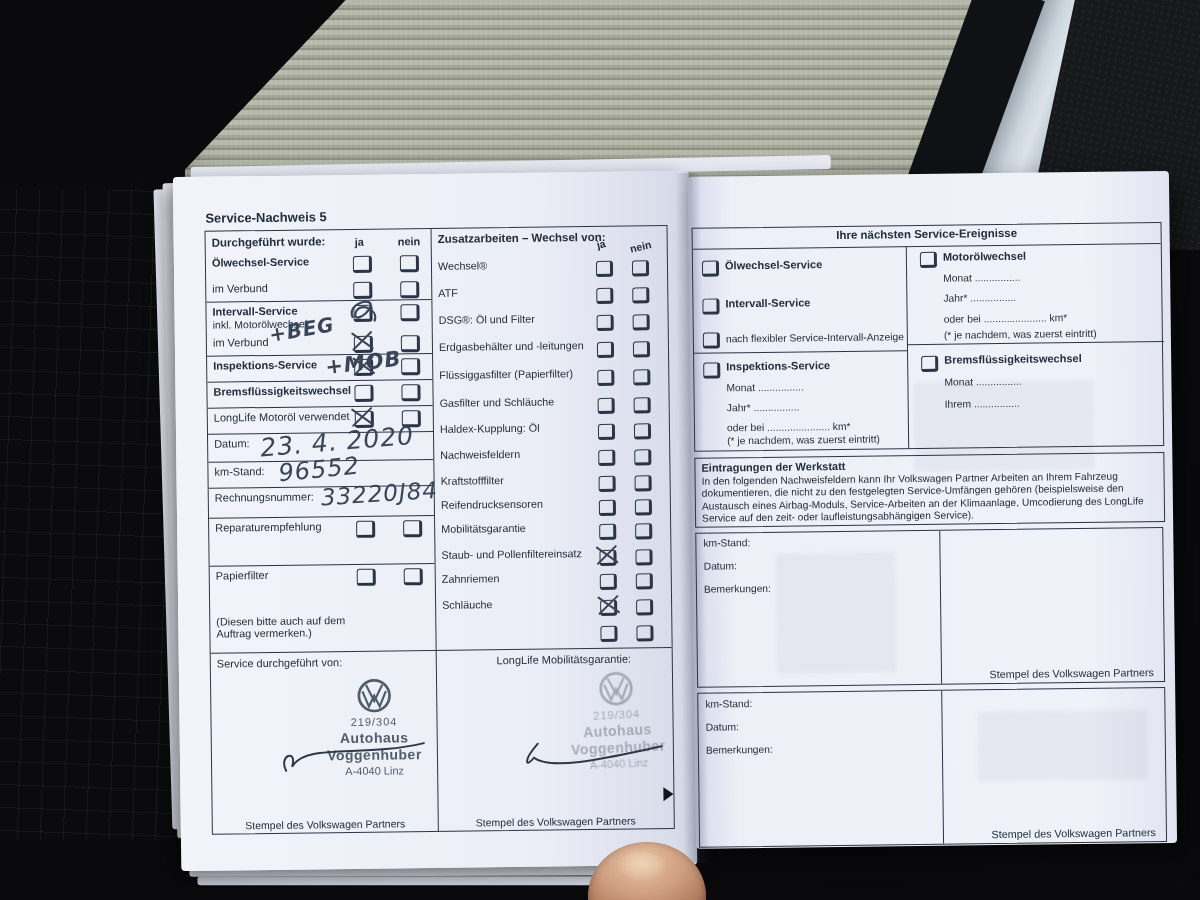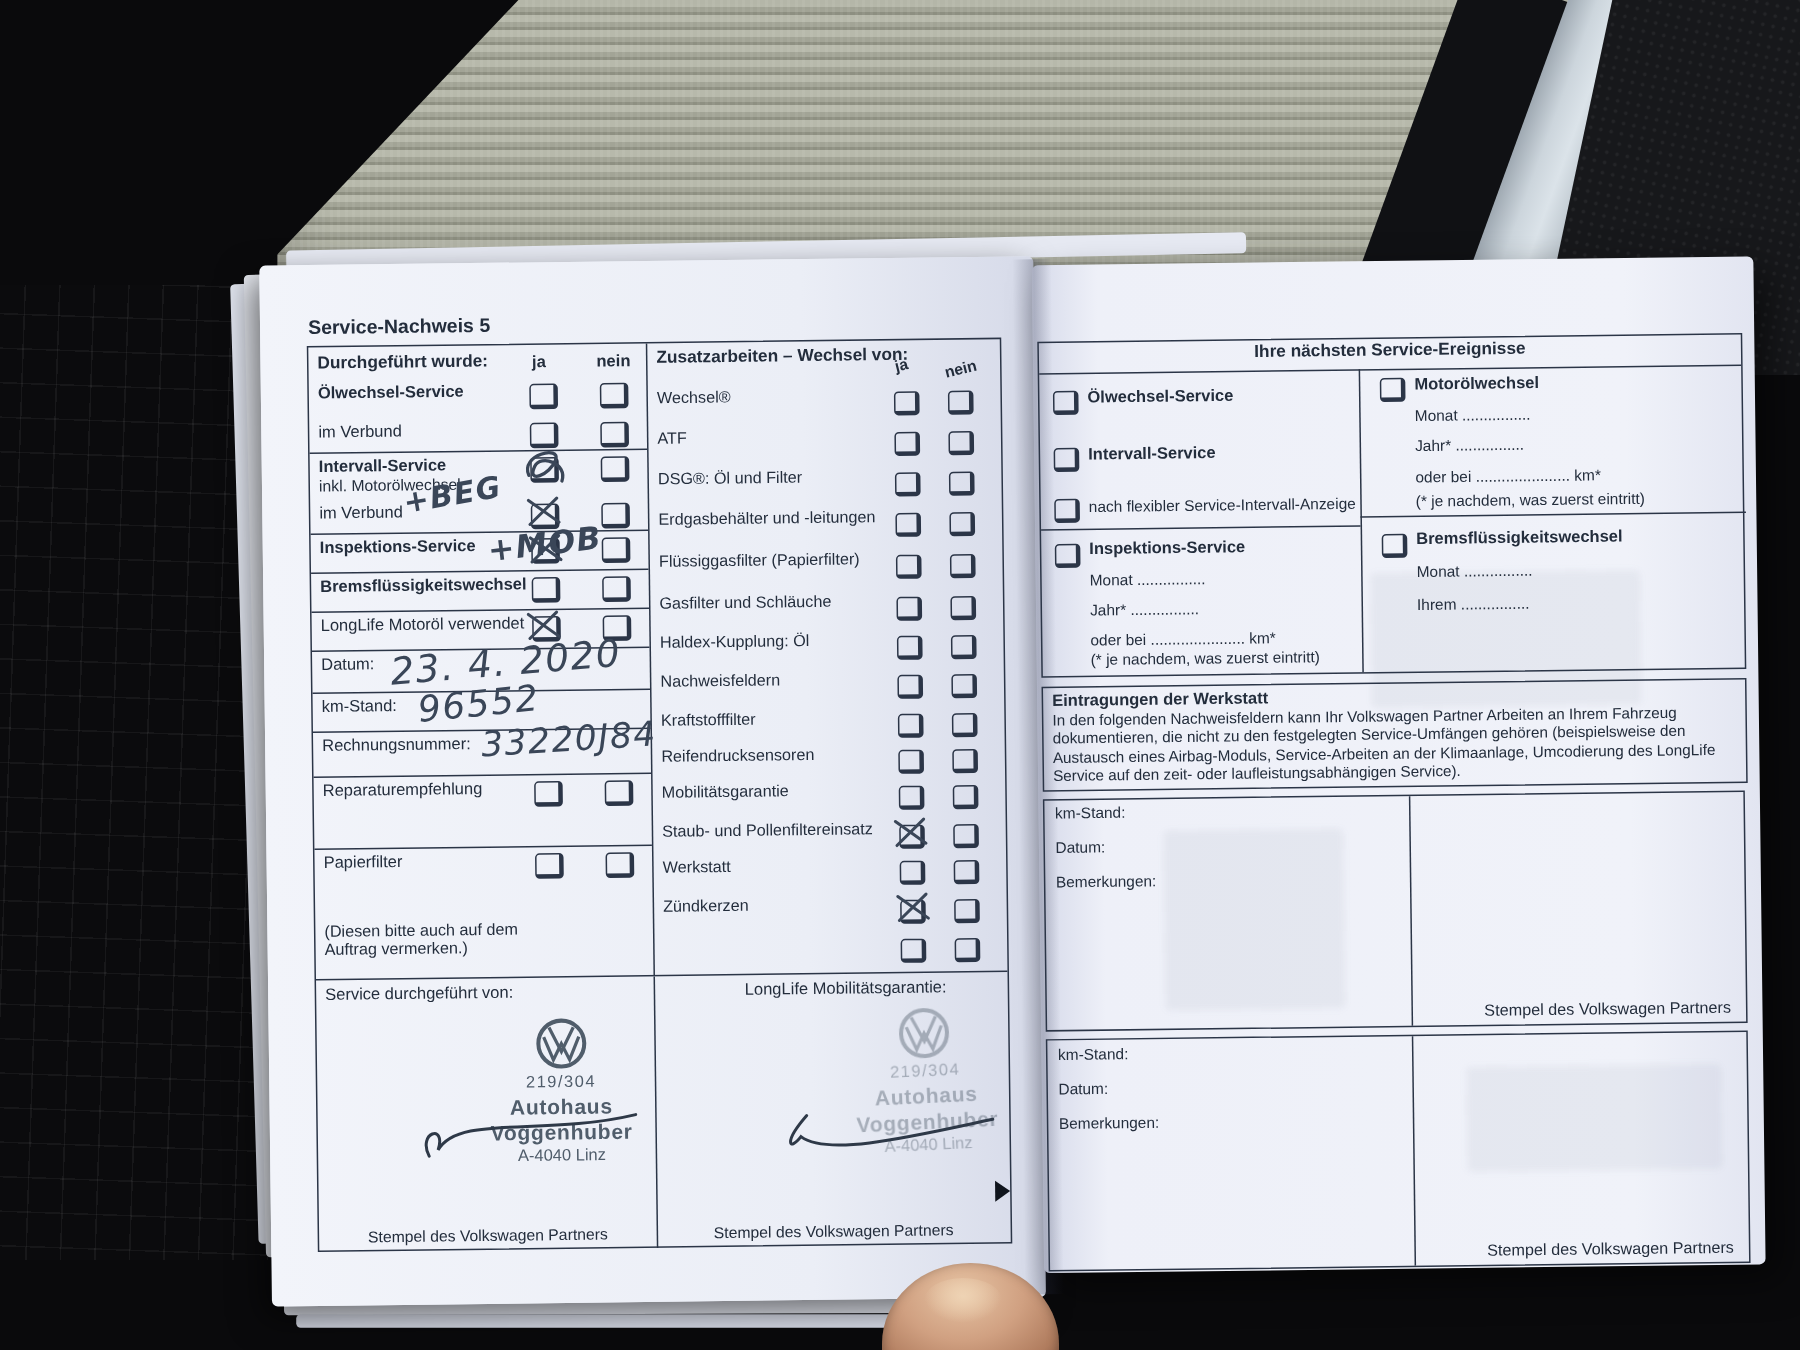--- a/index.html
+++ b/index.html
@@ -223,22 +223,22 @@
         <div class="mrow" style="height:27px;"><span>DSG®: Öl und Filter</span><span class="cb sm ja"></span><span class="cb sm nein"></span></div>
         <div class="mrow" style="height:28px;"><span>Erdgasbehälter und -leitungen</span><span class="cb sm ja"></span><span class="cb sm nein"></span></div>
         <div class="mrow" style="height:28px;"><span>Flüssiggasfilter (Papierfilter)</span><span class="cb sm ja"></span><span class="cb sm nein"></span></div>
         <div class="mrow" style="height:26px;"><span>Gasfilter und Schläuche</span><span class="cb sm ja"></span><span class="cb sm nein"></span></div>
         <div class="mrow" style="height:26px;"><span>Haldex-Kupplung: Öl</span><span class="cb sm ja"></span><span class="cb sm nein"></span></div>
         <div class="mrow" style="height:26px;"><span>Nachweisfeldern</span><span class="cb sm ja"></span><span class="cb sm nein"></span></div>
         <div class="mrow" style="height:24px;"><span>Kraftstofffilter</span><span class="cb sm ja"></span><span class="cb sm nein"></span></div>
         <div class="mrow" style="height:24px;"><span>Reifendrucksensoren</span><span class="cb sm ja"></span><span class="cb sm nein"></span></div>
         <div class="mrow" style="height:26px;"><span>Mobilitätsgarantie</span><span class="cb sm ja"></span><span class="cb sm nein"></span></div>
         <div class="mrow" style="height:24px;"><span>Staub- und Pollenfiltereinsatz</span><span class="cb sm ja"></span><span class="cb sm nein"></span><span class="hx" style="left:161px;top:2px;"></span></div>
-        <div class="mrow" style="height:26px;"><span>Werkstatt</span><span class="cb sm ja"></span><span class="cb sm nein"></span></div>
-        <div class="mrow" style="height:26px;"><span>Zündkerzen</span><span class="cb sm ja"></span><span class="cb sm nein"></span><span class="hx" style="left:162px;top:2px;"></span></div>
+        <div class="mrow" style="height:26px;"><span>Zahnriemen</span><span class="cb sm ja"></span><span class="cb sm nein"></span></div>
+        <div class="mrow" style="height:26px;"><span>Schläuche</span><span class="cb sm ja"></span><span class="cb sm nein"></span><span class="hx" style="left:162px;top:2px;"></span></div>
         <div class="mrow" style="height:29px;">
             <span class="cb sm ja"></span>
             <span class="cb sm nein"></span>
           </div>
       </div>
 
       <div class="frow">
         <div class="fdiv"></div>
         <span class="flabel" style="left:6px;">Service durchgeführt von:</span>
         <span class="flabel" style="left:248px;width:210px;text-align:center;">LongLife Mobilitätsgarantie:</span>

